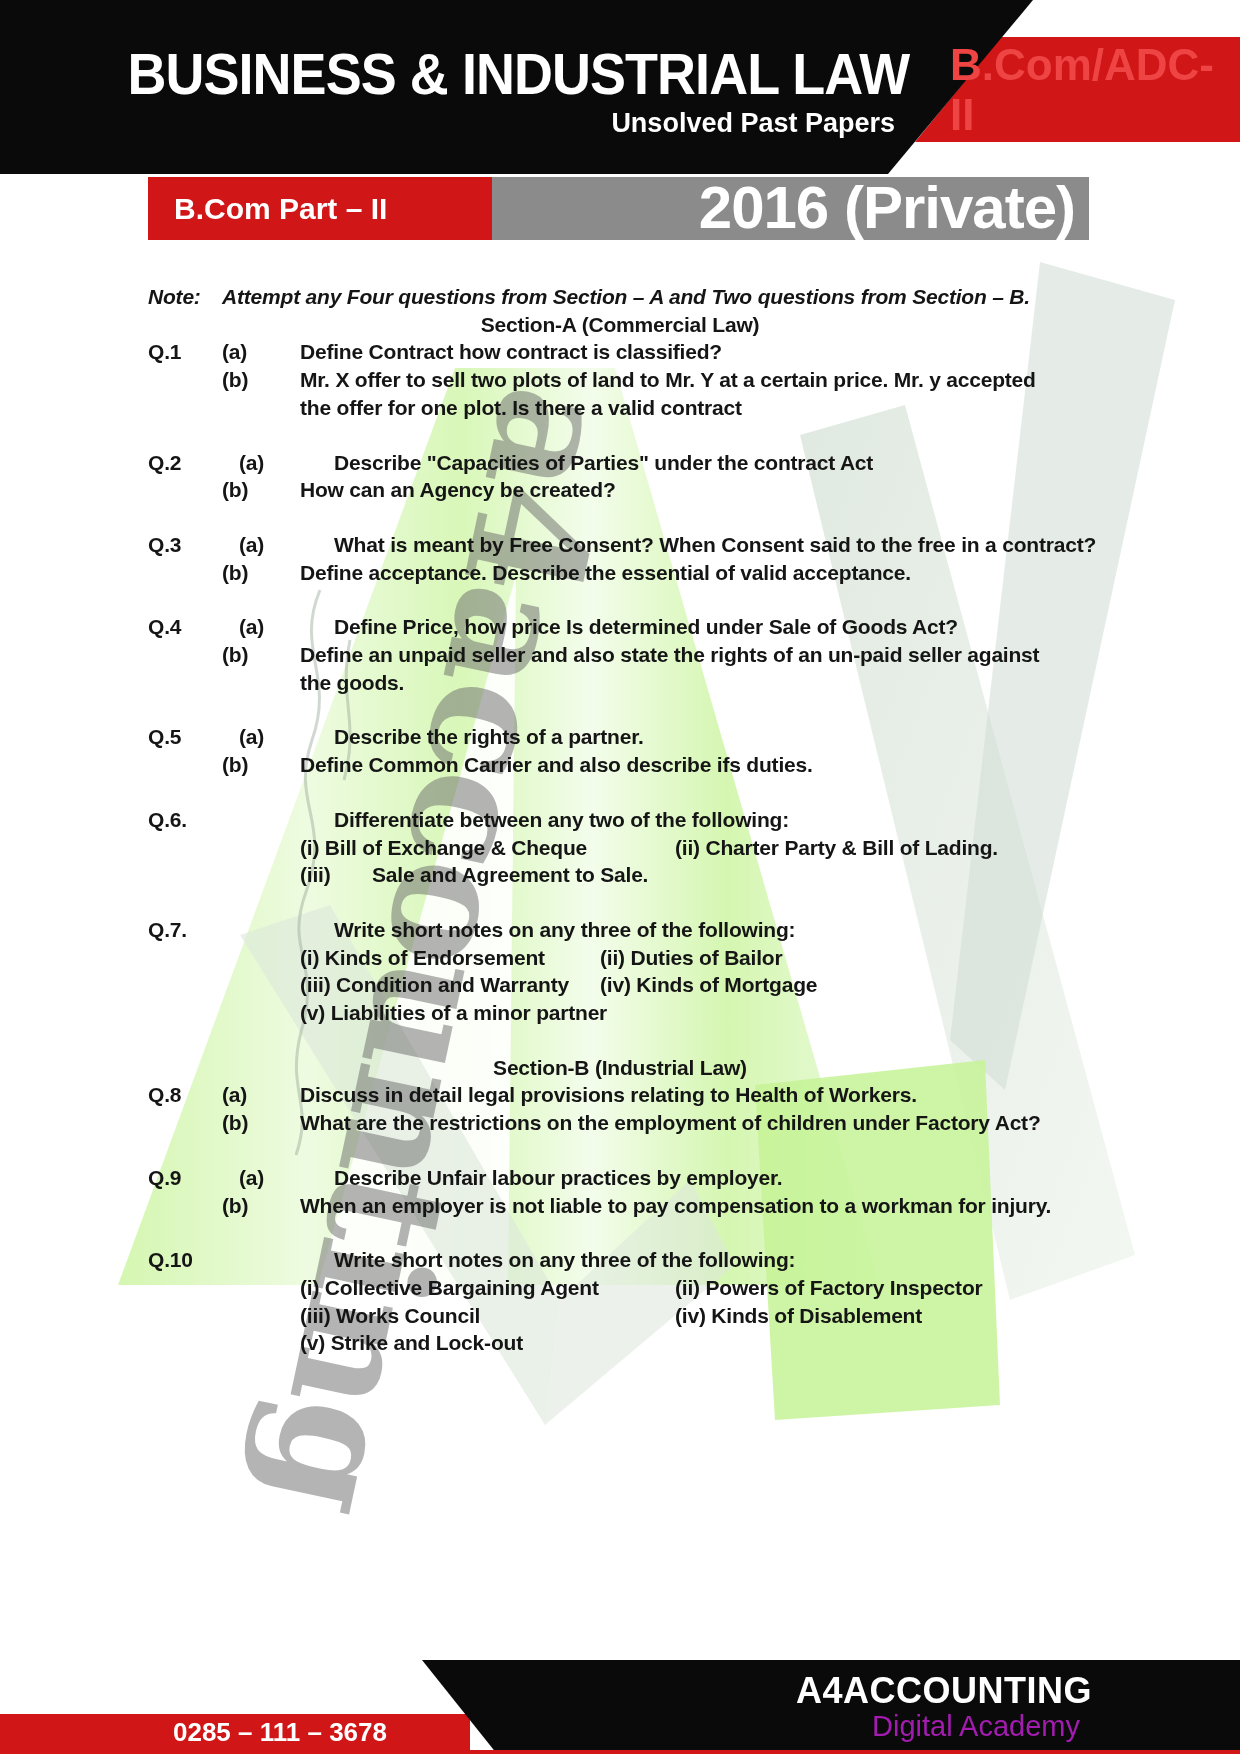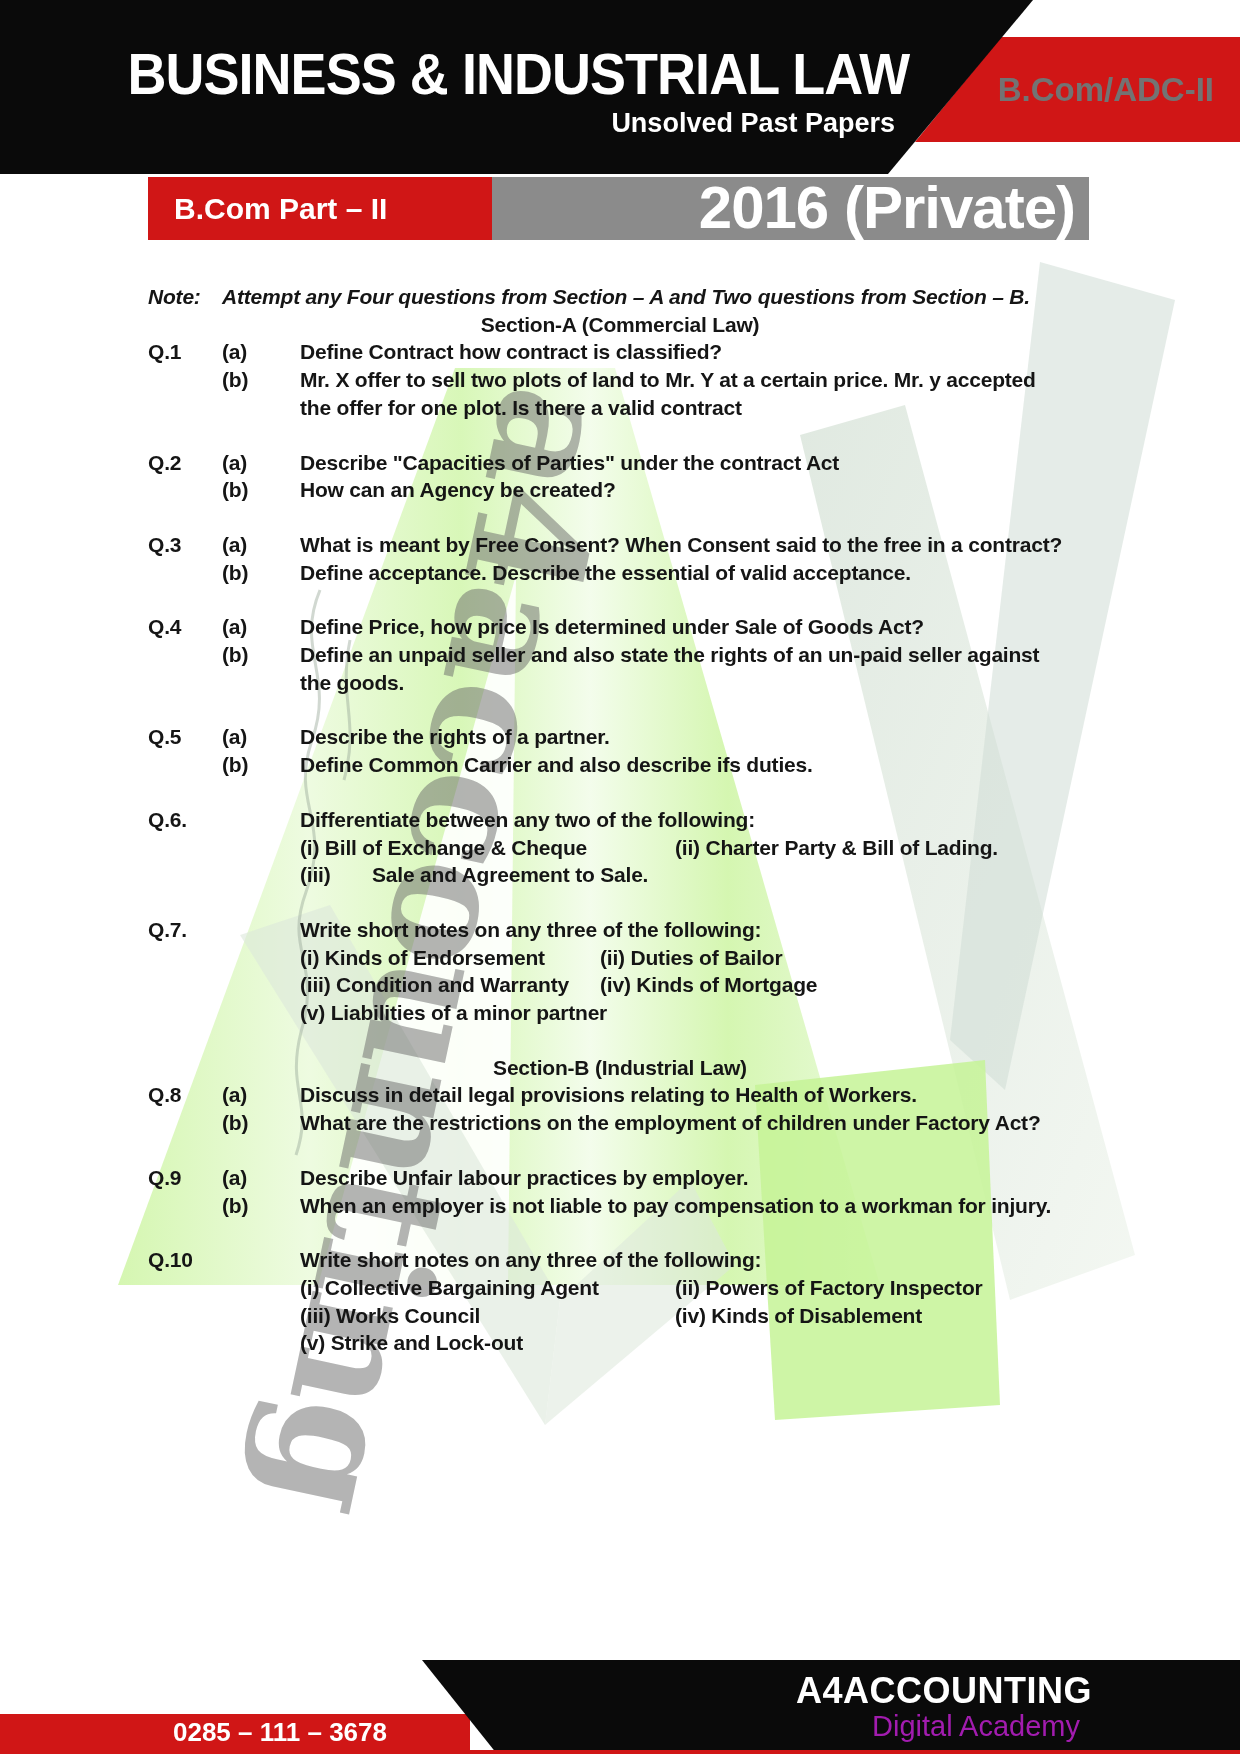--- a/index.html
+++ b/index.html
@@ -11,37 +11,37 @@
   .hdr-redband{position:absolute;left:900px;top:37px;width:340px;height:105px;background:#d01616;
     clip-path:polygon(101px 0,340px 0,340px 105px,15px 105px);z-index:3;}
   .hdr-black{position:absolute;left:0;top:0;width:1240px;height:174px;background:#0a0a0a;
     clip-path:polygon(0 0,1033px 0,888px 174px,0 174px);z-index:4;}
   .hdr-title{position:absolute;left:98px;top:40px;width:795px;text-align:center;color:#fff;
     font-size:58px;font-weight:bold;letter-spacing:-1px;white-space:nowrap;z-index:5;}
   .hdr-title .squeeze{display:inline-block;transform:scaleX(.93);transform-origin:center;}
   .hdr-sub{position:absolute;left:500px;top:108px;width:395px;text-align:right;color:#fff;
     font-size:27px;font-weight:bold;z-index:5;}
   .hdr-badge{position:absolute;left:950px;top:37px;width:264px;height:105px;display:flex;
-    align-items:center;justify-content:flex-end;color:#737373;font-size:33px;font-weight:bold;z-index:5;}
+    align-items:center;justify-content:flex-end;color:#ef4444;font-size:44px;font-weight:bold;z-index:5;}
   .part-box{position:absolute;left:148px;top:177px;width:397px;height:63px;background:#d01616;
     color:#fff;font-size:30px;font-weight:bold;line-height:63px;padding-left:26px;box-sizing:border-box;z-index:5;}
   .year-box{position:absolute;left:492px;top:177px;width:597px;height:63px;background:#8b8b8b;
     color:#fff;font-size:60px;font-weight:bold;letter-spacing:-1px;line-height:61px;text-align:right;
     padding-right:14px;box-sizing:border-box;z-index:5;}
   
   .wm-svg{position:absolute;left:0;top:0;z-index:0;}
   .wm-letters{position:absolute;left:468px;top:392px;height:1010px;writing-mode:vertical-rl;
     font-family:"DejaVu Serif","Liberation Serif",serif;font-weight:bold;font-size:158px;
     color:rgba(105,105,105,.5);letter-spacing:-5px;transform:rotate(12deg);transform-origin:top center;
     z-index:1;white-space:nowrap;}
   
   .paper{position:absolute;left:148px;top:283px;width:977px;z-index:2;color:#151515;}
   .prow{display:grid;grid-template-columns:74px 78px auto;line-height:27.7px;
     font-size:21px;font-weight:bold;letter-spacing:-0.2px;}
-  .prow.gap{margin-top:27px;}
+  .prow.gap{margin-top:27px;gap:17px;}
   .prow .lab,.prow .sub{white-space:nowrap;}
   .prow .txt{white-space:nowrap;}
   .prow.heading{display:block;width:944px;text-align:center;}
   .prow .txt .c1{display:inline-block;}
   .italic{font-style:italic;}
   .note-txt{grid-column:2/4;}
   
   .f-redbar{position:absolute;left:0;top:1714px;width:470px;height:40px;background:#d01616;z-index:5;}
   .f-black{position:absolute;left:0;top:1660px;width:1240px;height:94px;background:#0a0a0a;
     clip-path:polygon(422px 0,1240px 0,1240px 94px,497px 94px);z-index:6;}

